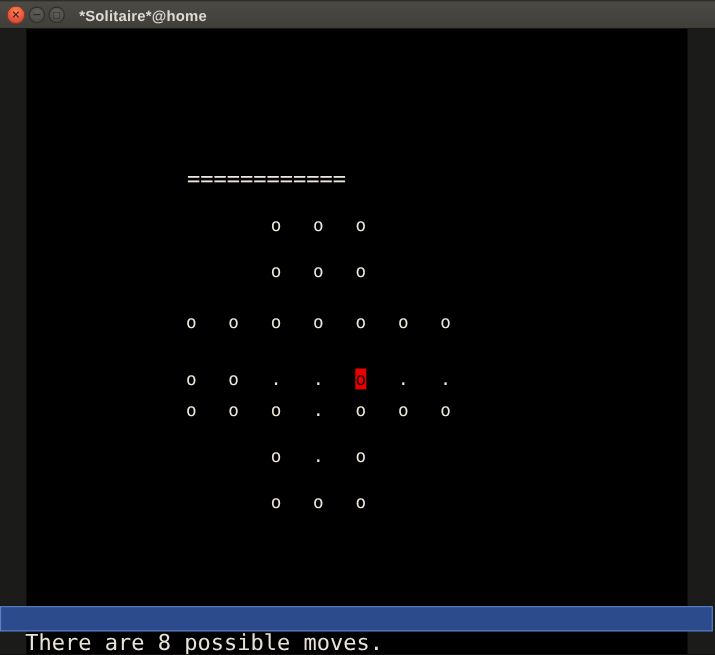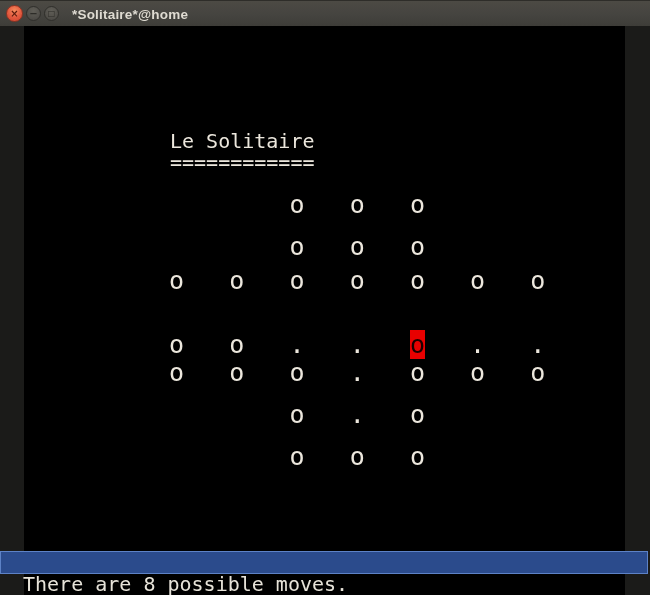--- a/index.html
+++ b/index.html
@@ -43,21 +43,21 @@
   
   .bufline{
     position:absolute;white-space:pre;color:var(--text,#ece7dd);
     font-size:20px;line-height:21px;z-index:2;
   }
   #game-title{left:170px;top:131px;}
   #game-underline{left:170px;top:152px;}
   #board{position:absolute;left:169px;top:194px;z-index:2;}
   .board-row{
     position:absolute;left:0;white-space:pre;height:21px;
-    font-size:25px;line-height:21px;color:var(--text,#ece7dd);
+    font-size:16px;line-height:21px;color:var(--text,#ece7dd);
   }
   .board-row .cursor{background:var(--cursor-bg,#e80000);color:#1a0000;}
   
   #modeline{
     position:absolute;left:0;top:551px;width:644px;height:21px;z-index:3;
     background:var(--modeline-bg,#2b4b8c);
     border:1px solid var(--modeline-border,#5d82c6);
     color:#f4f3ef;font-size:20px;line-height:21px;white-space:pre;
     padding-left:2px;box-sizing:content-box;overflow:hidden;
   }
@@ -83,27 +83,26 @@
     <div id="btn-max" class="tb-btn">
       <span>□</span>
     </div>
     <div id="wm-title">*Solitaire*@home</div>
   </div>
 
   <div id="content"></div>
   <div id="gutter-left" class="gutter"></div>
   <div id="gutter-right" class="gutter"></div>
 
-  <div id="game-title" class="bufline">Le Solitaire</div>
   <div id="game-underline" class="bufline">============</div>
 
   <div id="board">
       <div class="board-row" style="top: 0px;"><span> </span>   <span> </span>   <span>o</span>   <span>o</span>   <span>o</span>   <span> </span>   <span> </span></div>
       <div class="board-row" style="top: 42px;"><span> </span>   <span> </span>   <span>o</span>   <span>o</span>   <span>o</span>   <span> </span>   <span> </span></div>
-      <div class="board-row" style="top: 76px;"><span>o</span>   <span>o</span>   <span>o</span>   <span>o</span>   <span>o</span>   <span>o</span>   <span>o</span></div>
+      <div class="board-row" style="top: 88px;"><span>o</span>   <span>o</span>   <span>o</span>   <span>o</span>   <span>o</span>   <span>o</span>   <span>o</span></div>
       <div class="board-row" style="top: 140px;"><span>o</span>   <span>o</span>   <span>.</span>   <span>.</span>   <span class="cursor">o</span>   <span>.</span>   <span>.</span></div>
       <div class="board-row" style="top: 168px;"><span>o</span>   <span>o</span>   <span>o</span>   <span>.</span>   <span>o</span>   <span>o</span>   <span>o</span></div>
       <div class="board-row" style="top: 210px;"><span> </span>   <span> </span>   <span>o</span>   <span>.</span>   <span>o</span>   <span> </span>   <span> </span></div>
       <div class="board-row" style="top: 252px;"><span> </span>   <span> </span>   <span>o</span>   <span>o</span>   <span>o</span>   <span> </span>   <span> </span></div>
     </div>
 
   <div id="modeline">
     <span>---</span><span class="bold">*Solitaire*</span><span> --&gt; There are 27 stones left &lt;--</span><span>  (Sol</span>
   </div>
 

